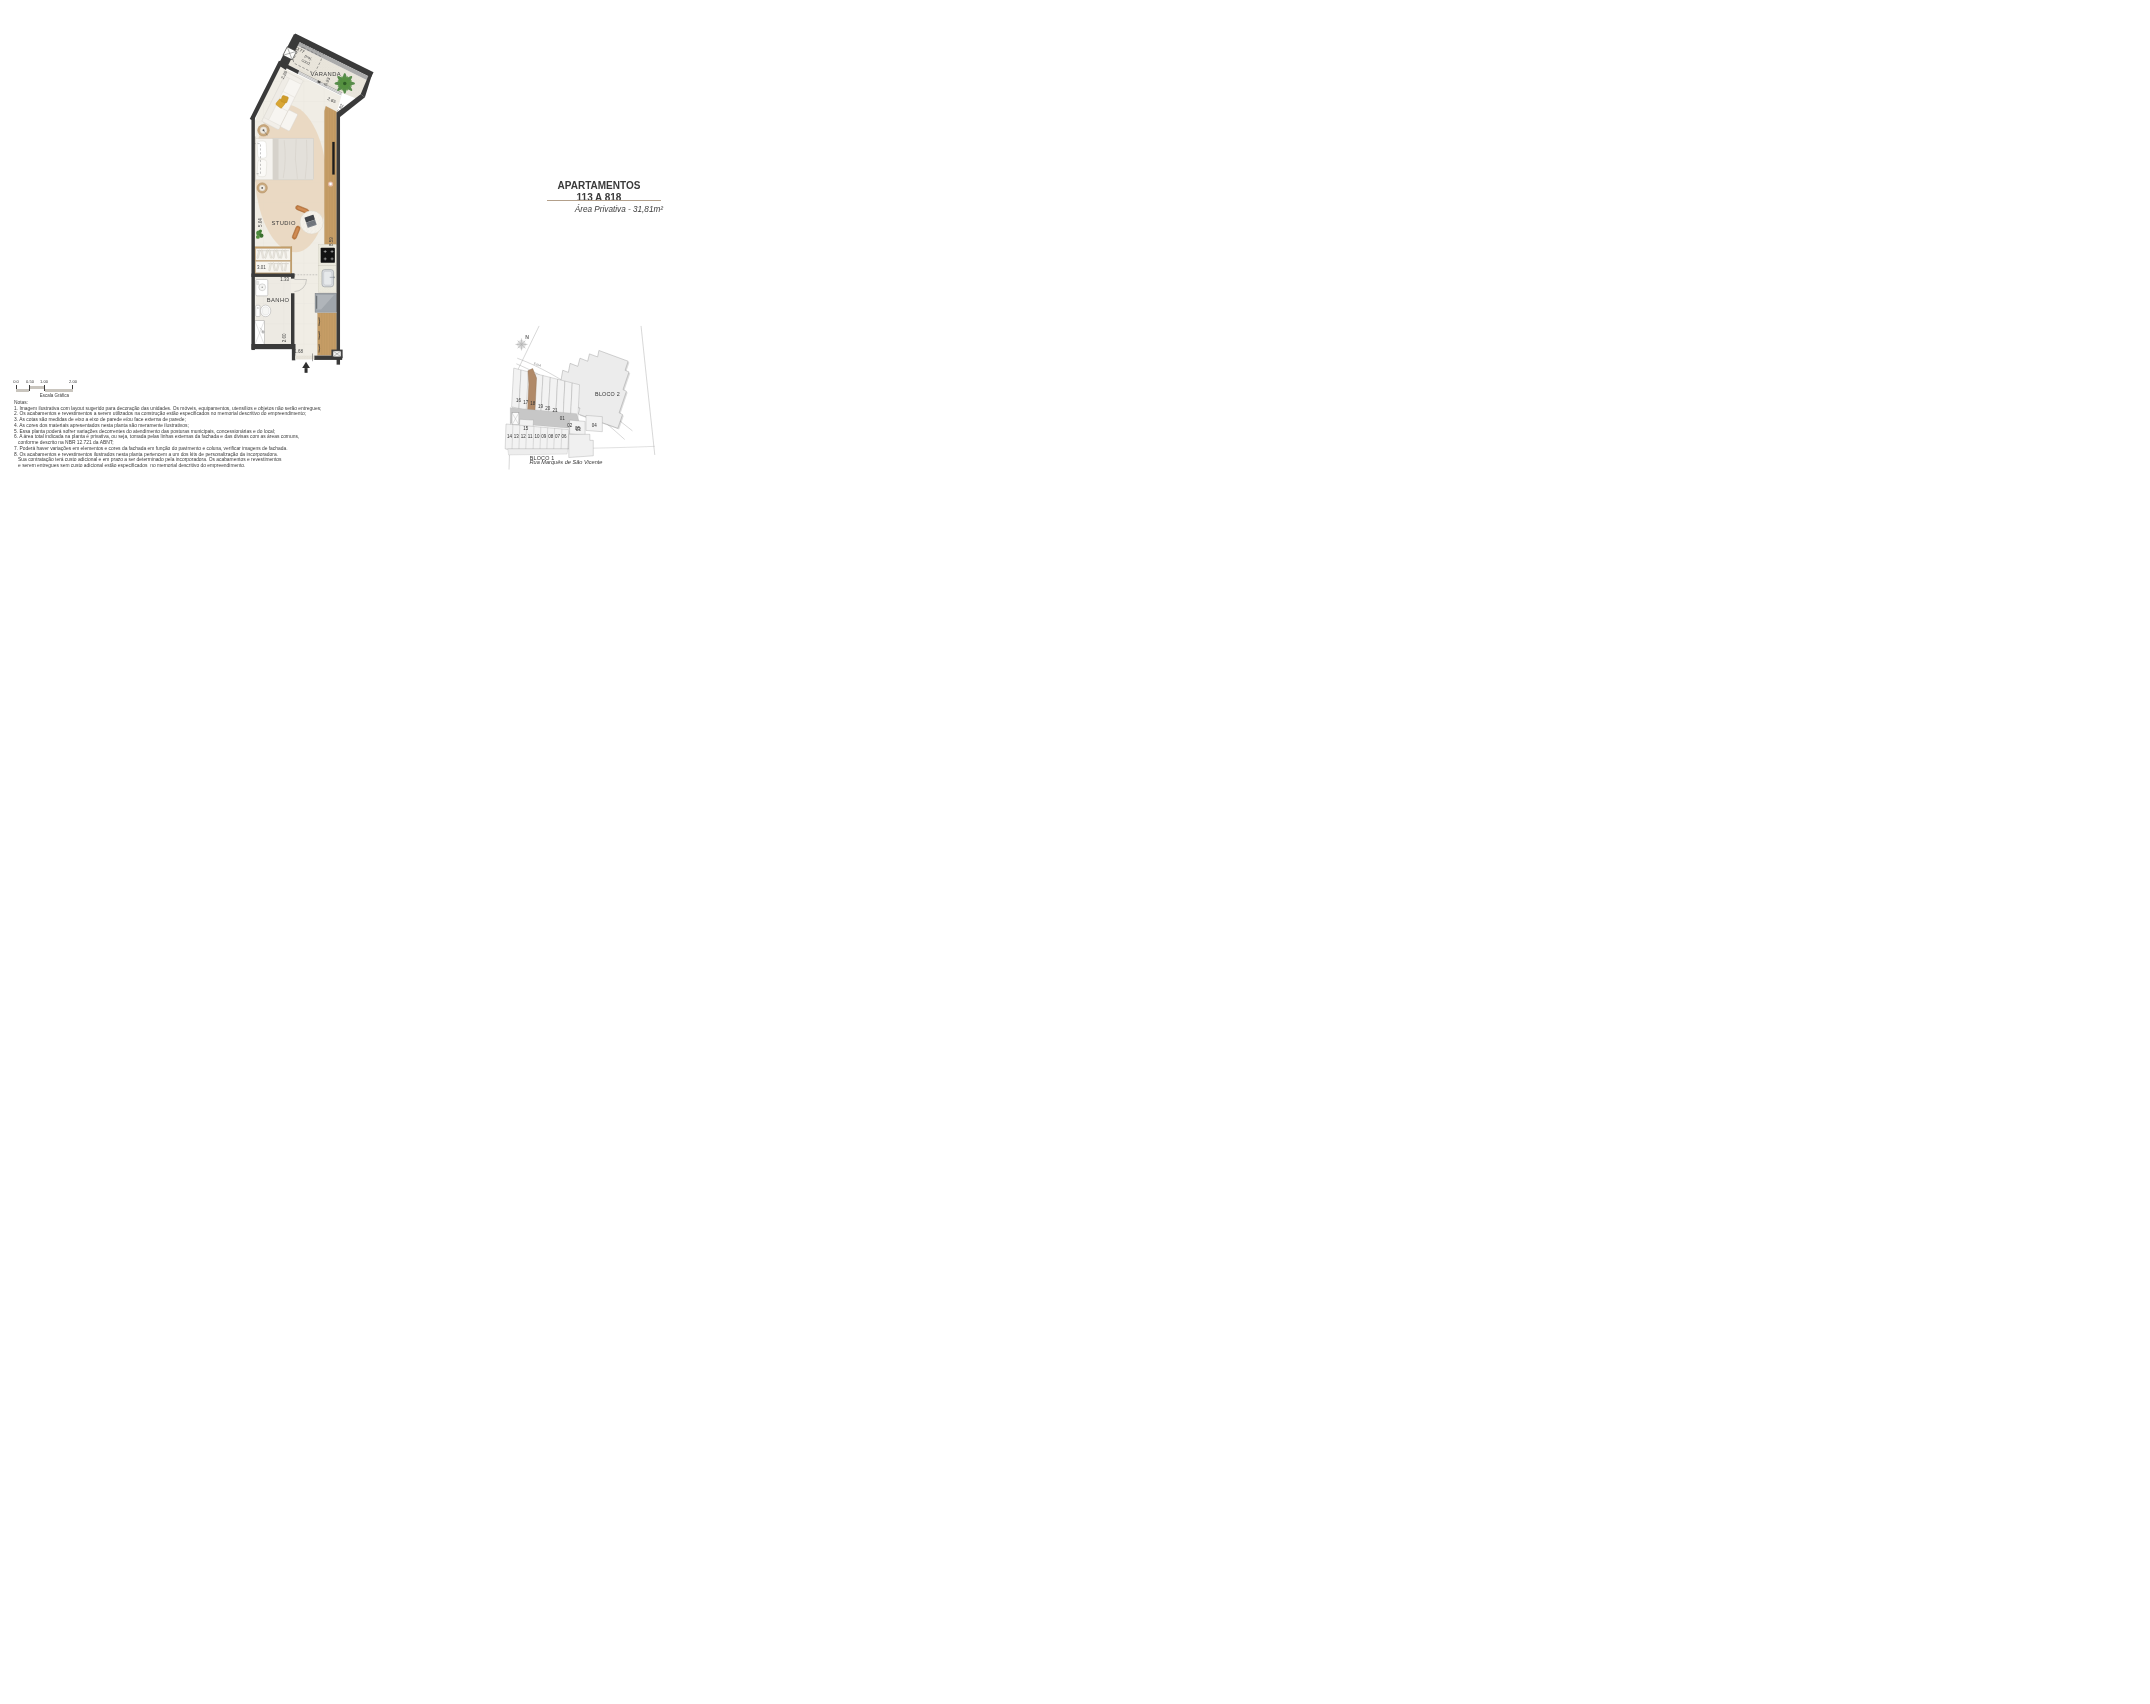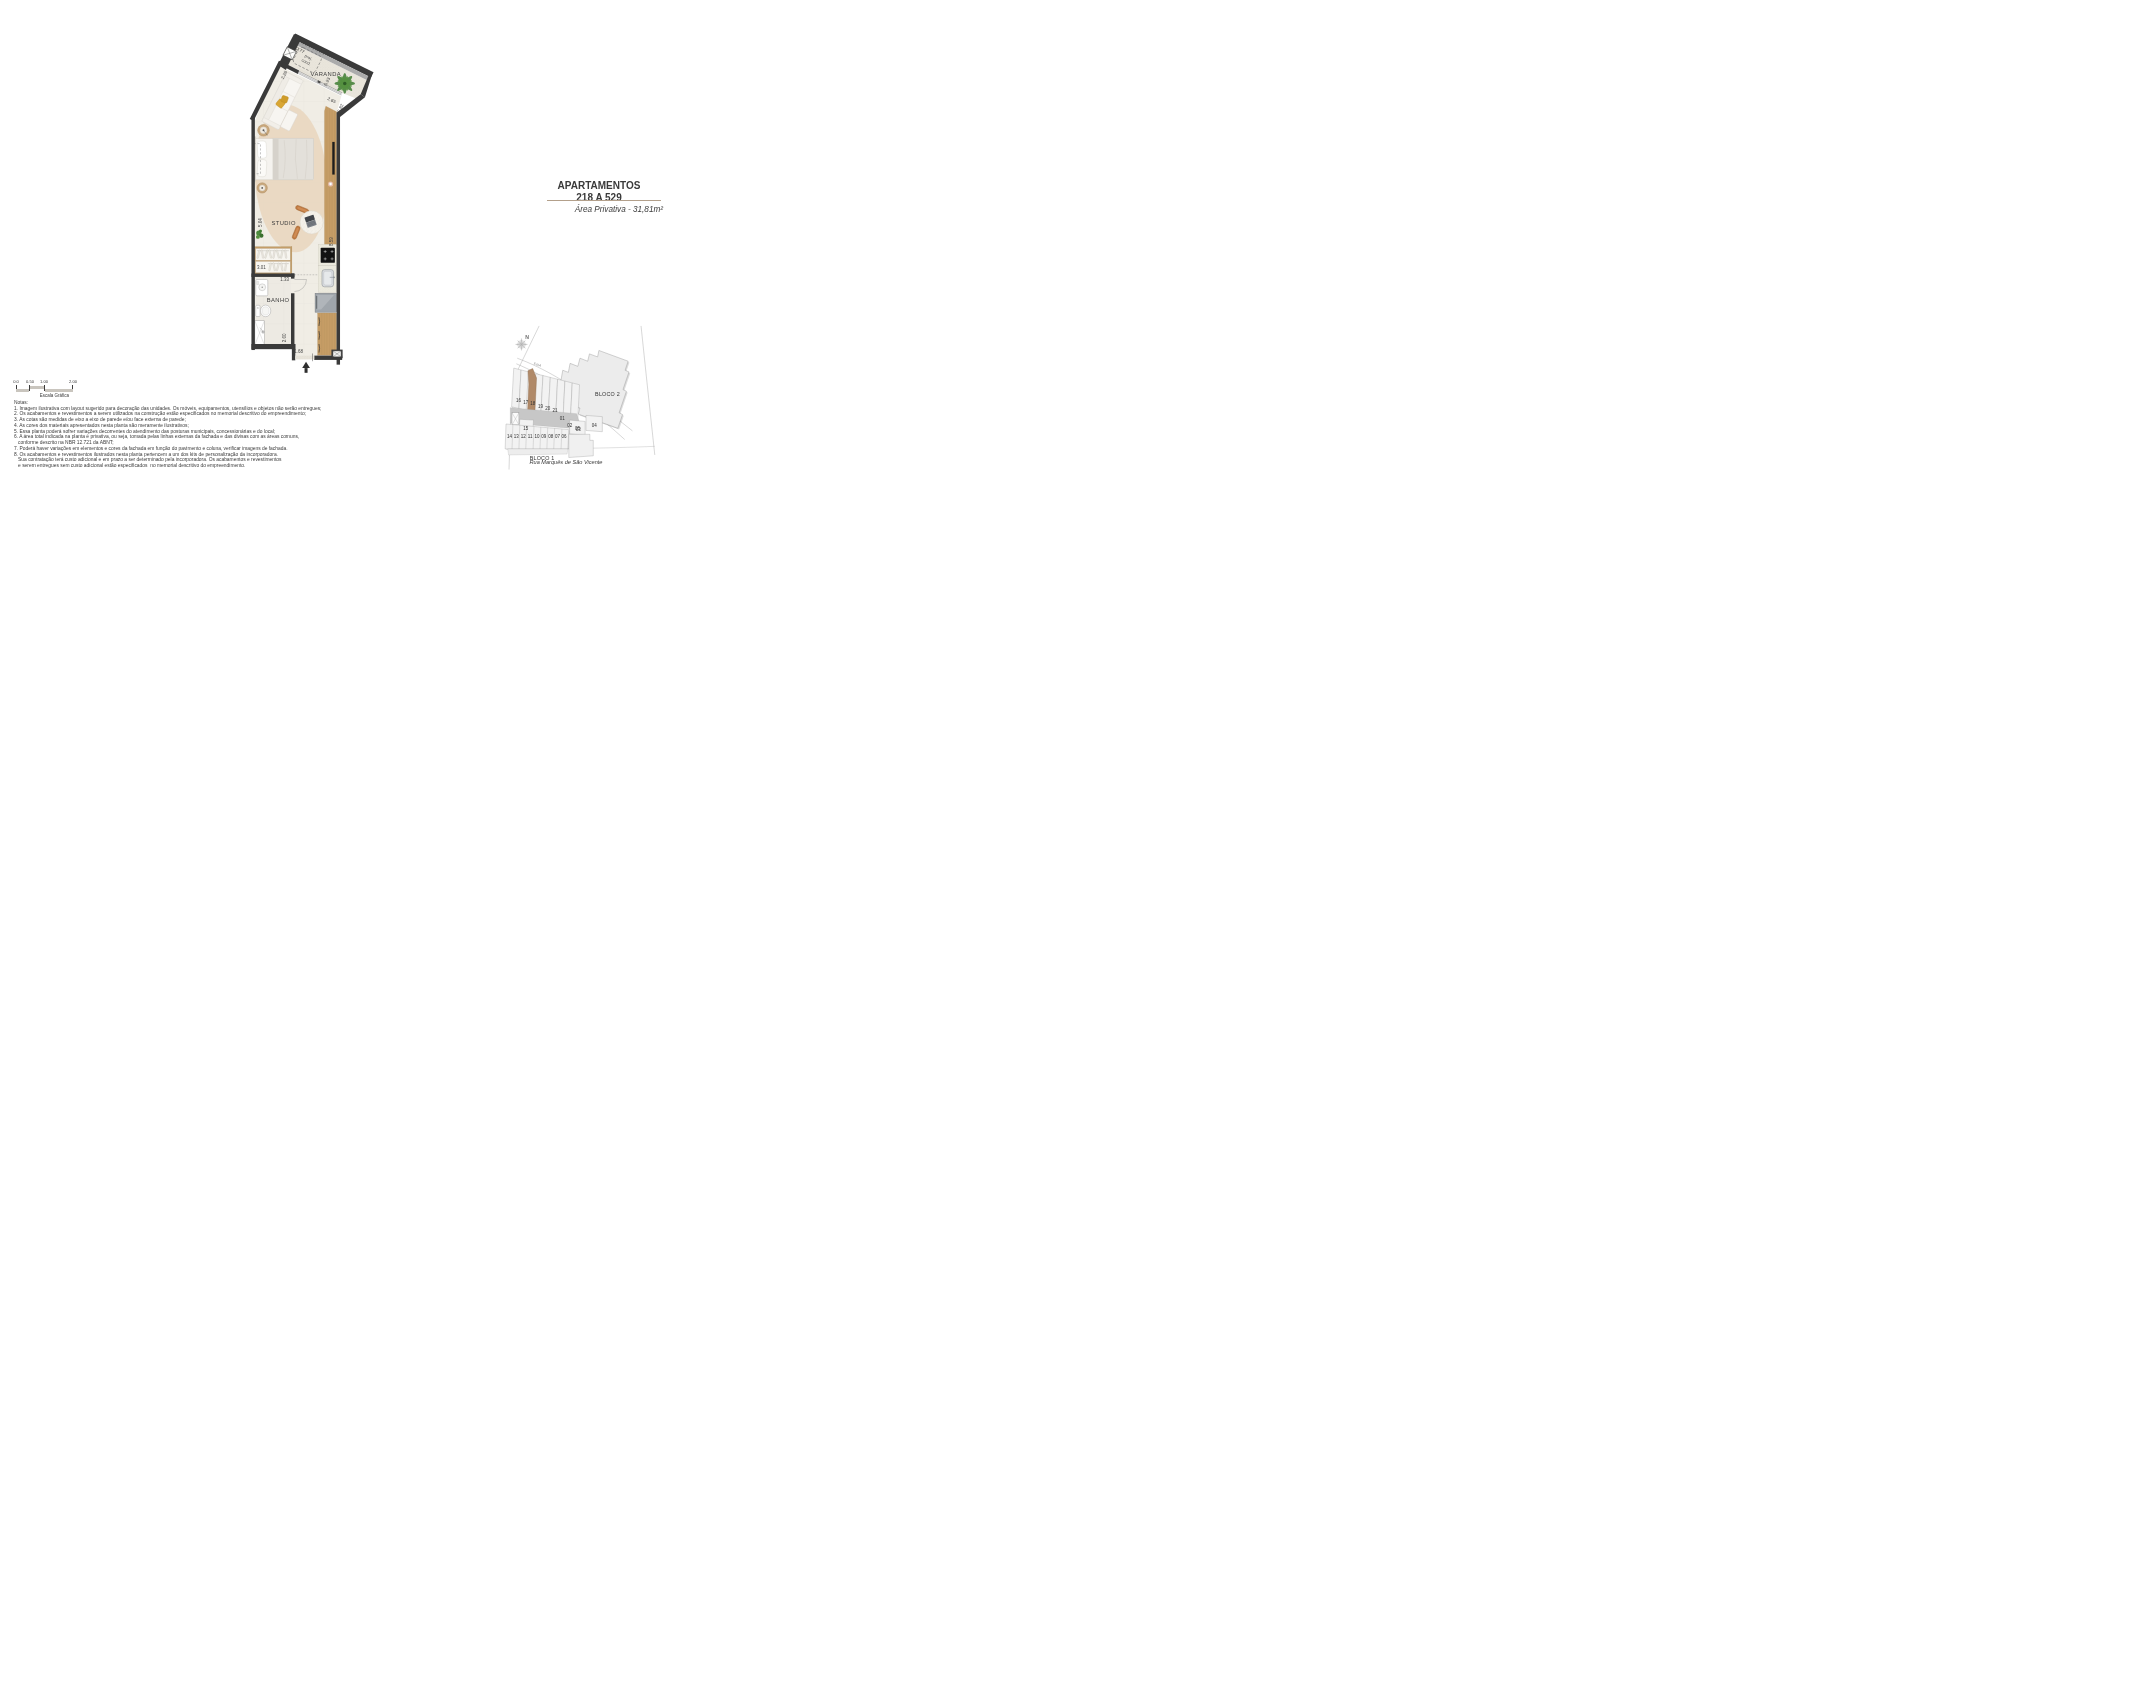--- a/index.html
+++ b/index.html
@@ -399,21 +399,21 @@
         <text x="1342" y="1000">05</text>
         <text x="1381" y="992">04</text>
       </g>
 
       <text class="bloco-label" text-anchor="middle" x="1260" y="1070">BLOCO 1</text>
     </g>
   </svg>
 
   <div class="title-block">
     <div class="title-line">APARTAMENTOS</div>
-    <div class="title-line">218 A 529</div>
+    <div class="title-line">113 A 818</div>
   </div>
   <div class="title-divider"></div>
   <div class="area-text">Área Privativa - 31,81m²</div>
 
   <div class="scalebar">
     <span class="sb-label" style="left:3px">0.0</span>
     <span class="sb-label" style="left:17px">0.50</span>
     <span class="sb-label" style="left:31px">1.00</span>
     <span class="sb-label" style="left:60px">2.00</span>
     <span class="sb-tick" style="left:2.6px"></span>

